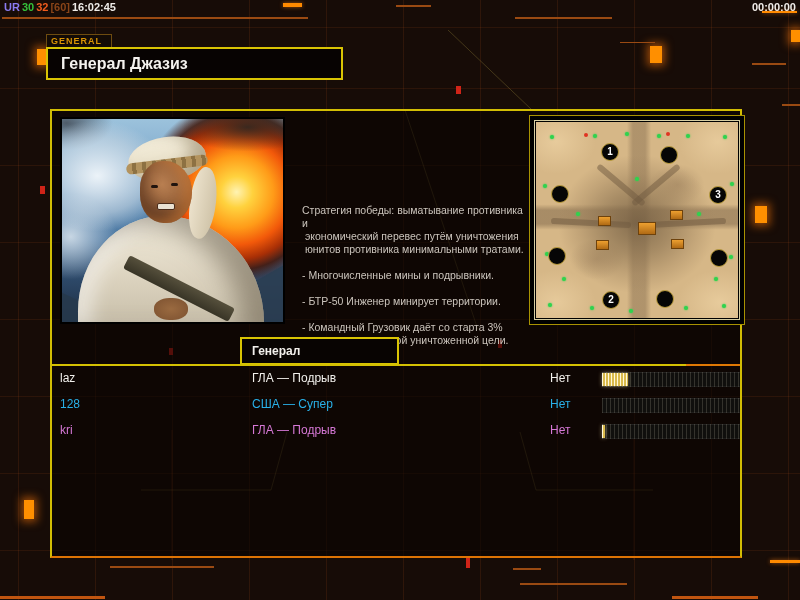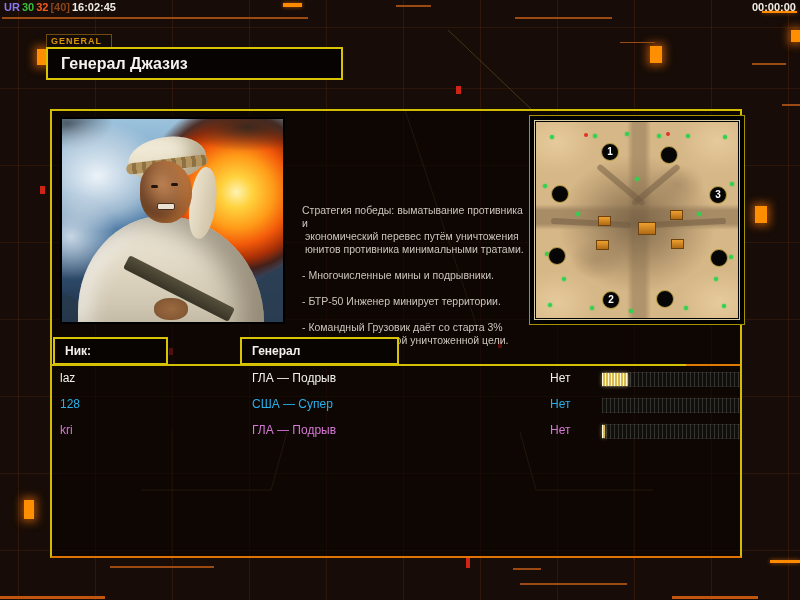--- a/index.html
+++ b/index.html
@@ -174,21 +174,21 @@
 <div class="oline" style="left:620px;top:42px;width:35px;height:1px;"></div>
 <div class="oline" style="left:752px;top:63px;width:34px;"></div>
 <div class="oline" style="left:782px;top:104px;width:18px;"></div>
 <div class="oline" style="left:110px;top:566px;width:104px;"></div>
 <div class="oline" style="left:513px;top:568px;width:28px;"></div>
 <div class="oline" style="left:520px;top:583px;width:107px;"></div>
 <div class="oline thick" style="left:0px;top:596px;width:105px;"></div>
 <div class="oline thick" style="left:672px;top:596px;width:86px;"></div>
 <div class="oline bright" style="left:770px;top:560px;width:30px;height:3px;"></div>
 
-<div class="statusbar" id="status-segments"><span style="color: rgb(139, 123, 240);">UR</span><span style="color: rgb(53, 193, 58);">30</span><span style="color: rgb(239, 92, 29);">32</span><span style="color: rgb(138, 68, 24);">[40]</span><span style="color: rgb(239, 236, 232);">16:02:45</span></div>
+<div class="statusbar" id="status-segments"><span style="color: rgb(139, 123, 240);">UR</span><span style="color: rgb(53, 193, 58);">30</span><span style="color: rgb(239, 92, 29);">32</span><span style="color: rgb(138, 68, 24);">[60]</span><span style="color: rgb(239, 236, 232);">16:02:45</span></div>
 <div class="matchtimer">00:00:00</div>
 
 <div class="gen-tab">GENERAL</div>
 <div class="title-box">Генерал Джазиз</div>
 
 <div class="main-box">
 
   <div class="portrait">
     <div class="art">
       <div class="ridge"></div>
@@ -256,23 +256,20 @@
           <div class="marker" style="left: 15px; top: 63px;"></div>
           <div class="marker" style="left: 173px; top: 64px;">3</div>
           <div class="marker" style="left: 12px; top: 125px;"></div>
           <div class="marker" style="left: 174px; top: 127px;"></div>
           <div class="marker" style="left: 66px; top: 169px;">2</div>
           <div class="marker" style="left: 120px; top: 168px;"></div>
         </div>
     </div>
   </div>
 
-  <div class="hdr-box" style="left:1px;width:111px;">
-    <span class="pad">Ник:</span>
-  </div>
   <div class="hdr-box" style="left:188px;width:155px;">
     <span class="pad">Генерал</span>
   </div>
   <div class="sep"></div>
   <div class="sep-or"></div>
 
   <div class="rows" id="player-rows">
       <div class="prow" style="top: 0px; color: rgb(242, 240, 236);">
         <span class="cell" style="left: 8px;">laz</span>
         <span class="cell" style="left: 200px;">ГЛА — Подрыв</span>

